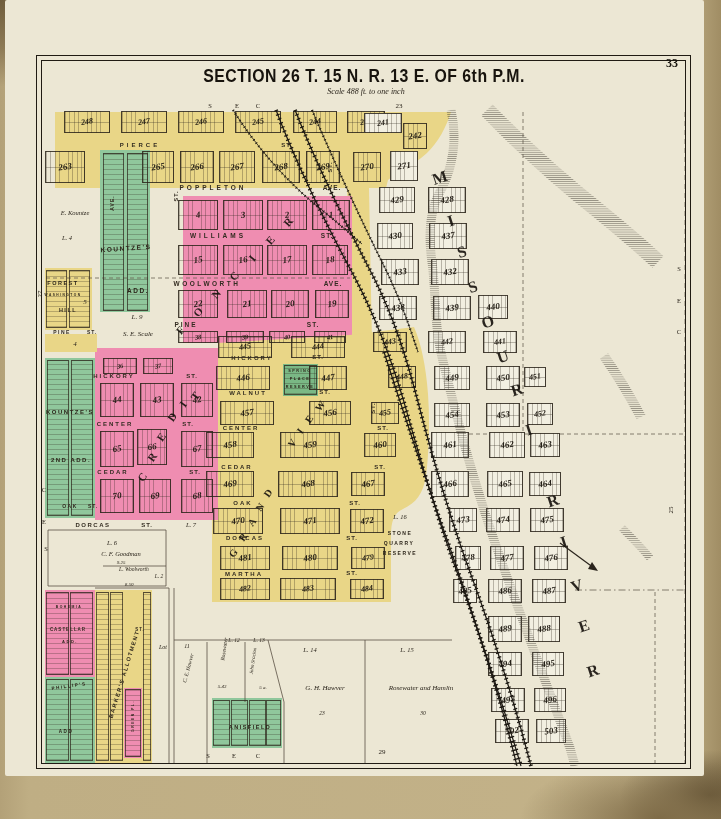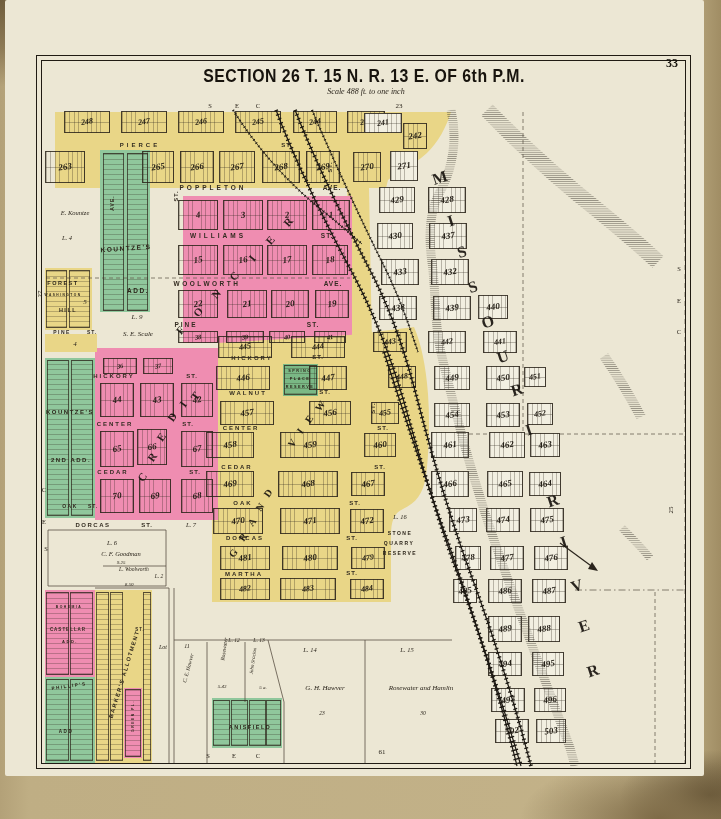--- a/index.html
+++ b/index.html
@@ -579,21 +579,21 @@
       <div class="ed" style="left: 44px; top: 521px; font-size: 6.5px; transform: translate(-50%, -50%) rotate(0deg);">E</div>
       <div class="ed" style="left: 46px; top: 548px; font-size: 6.5px; transform: translate(-50%, -50%) rotate(0deg);">S</div>
       <div class="ed" style="left: 40px; top: 294px; font-size: 7px; transform: translate(-50%, -50%) rotate(-90deg);">27</div>
       <div class="ed" style="left: 679px; top: 268px; font-size: 6.5px; transform: translate(-50%, -50%) rotate(0deg);">S</div>
       <div class="ed" style="left: 679px; top: 300px; font-size: 6.5px; transform: translate(-50%, -50%) rotate(0deg);">E</div>
       <div class="ed" style="left: 679px; top: 331px; font-size: 6.5px; transform: translate(-50%, -50%) rotate(0deg);">C</div>
       <div class="ed" style="left: 671px; top: 510px; font-size: 7px; transform: translate(-50%, -50%) rotate(-90deg);">25</div>
       <div class="ed" style="left: 208px; top: 755px; font-size: 6.5px; transform: translate(-50%, -50%) rotate(0deg);">S</div>
       <div class="ed" style="left: 234px; top: 755px; font-size: 6.5px; transform: translate(-50%, -50%) rotate(0deg);">E</div>
       <div class="ed" style="left: 258px; top: 755px; font-size: 6.5px; transform: translate(-50%, -50%) rotate(0deg);">C</div>
-      <div class="ed" style="left: 382px; top: 752px; font-size: 7px; transform: translate(-50%, -50%) rotate(0deg);">61</div>
+      <div class="ed" style="left: 382px; top: 752px; font-size: 7px; transform: translate(-50%, -50%) rotate(0deg);">29</div>
     </div>
 
   <div class="frame" style="left:36px;top:55px;width:653px;height:712px;"></div>
   <div class="frame2" style="left:41px;top:60px;width:643px;height:702px;"></div>
 
   <div id="title" class="abs" style="left:364px;top:76px;font-size:16.5px;">SECTION 26 T. 15 N. R. 13 E. OF 6th P.M.</div>
   <div id="scale" class="abs ctr" style="left:366px;top:91px;font-size:8px;">Scale 488 ft. to one inch</div>
   <div id="pageno" class="abs ctr" style="left:672px;top:63px;font-size:12px;">33</div>
 </div>
 

